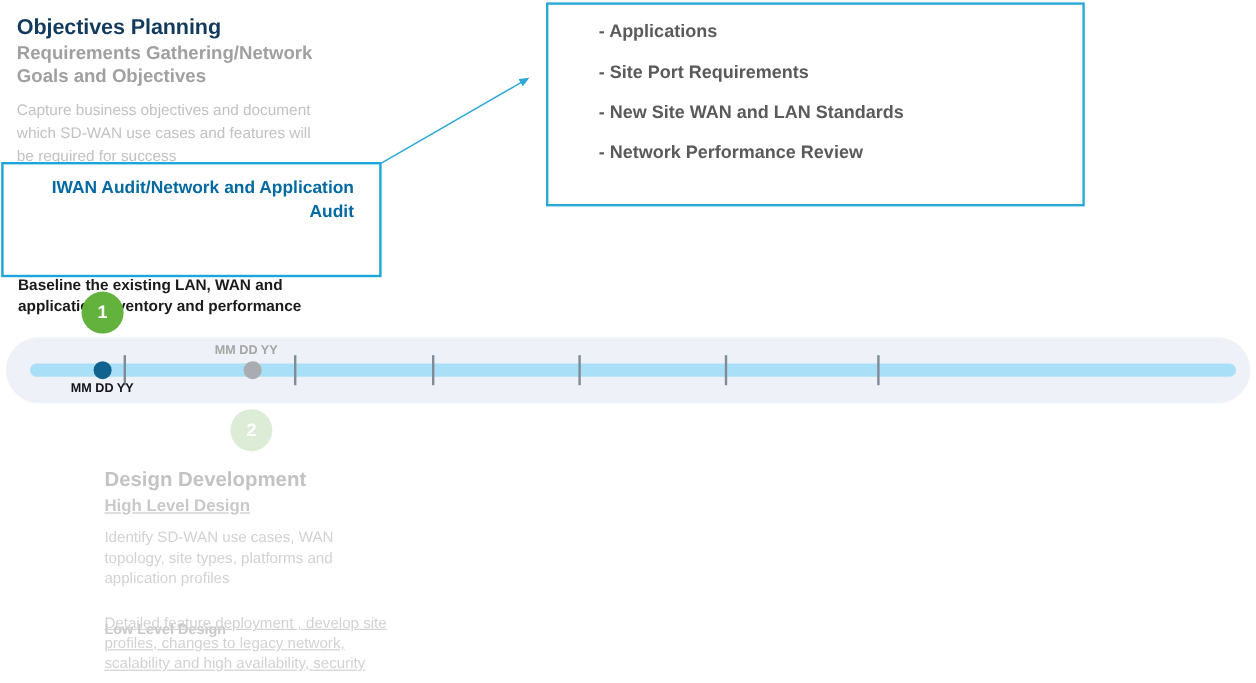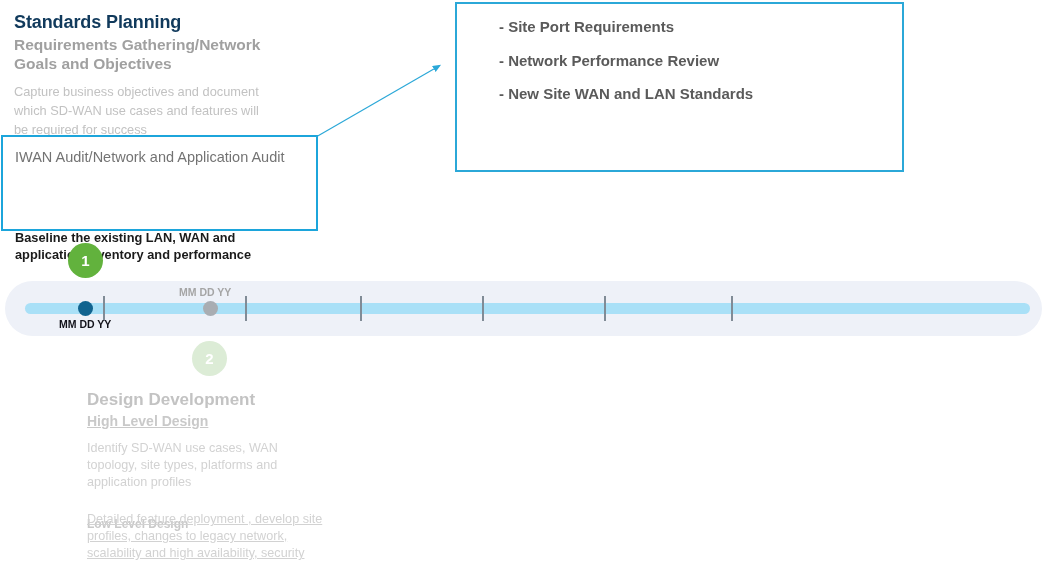--- a/index.html
+++ b/index.html
@@ -59,23 +59,24 @@
     border: 2.5px solid #1ca5db;
     background: #ffffff;
     box-sizing: border-box;
   }
   .iwan-heading {
     position: absolute;
     left: 12px;
     top: 10px;
     width: 280px;
     font-size: 14.5px;
-    font-weight: normal;
-    color: #737373;
+    font-weight: bold;
+    color: #0369a1;
     line-height: 20px;
+    text-align: right;
   }
   .iwan-body {
     position: absolute;
     left: 12px;
     top: 56px;
     width: 290px;
     font-size: 12.8px;
     font-weight: bold;
     color: #1a1a1a;
     line-height: 17px;
@@ -253,43 +254,44 @@
     color: #d2d2d2;
     line-height: 17px;
     text-decoration: underline;
   }
 </style>
 </head>
 <body>
 
 <div id="canvas">
 
-  <div class="phase-title">Standards Planning</div>
+  <div class="phase-title">Objectives Planning</div>
   <div class="phase-subtitle">Requirements Gathering/Network Goals and Objectives</div>
   <div class="phase-body">Capture business objectives and document which SD-WAN use cases and features will be required for success</div>
 
   <div class="iwan-card">
     <div class="iwan-heading">IWAN Audit/Network and Application Audit</div>
     <div class="iwan-body">Baseline the existing LAN, WAN and application inventory and performance</div>
   </div>
 
   <svg class="connector" viewBox="0 0 145 90">
     <defs>
       <marker id="arrowhead" markerWidth="7" markerHeight="7" refX="5" refY="3" orient="auto">
         <polygon points="0 0, 7 3, 0 6" fill="#2ba8d8"></polygon>
       </marker>
     </defs>
     <line x1="6" y1="82" x2="129" y2="11" stroke="#2ba8d8" stroke-width="1.2" marker-end="url(#arrowhead)"></line>
   </svg>
 
   <div class="callout">
     <ul class="callout-list">
+      <li>- Applications</li>
       <li>- Site Port Requirements</li>
+      <li>- New Site WAN and LAN Standards</li>
       <li>- Network Performance Review</li>
-      <li>- New Site WAN and LAN Standards</li>
     </ul>
   </div>
 
   <div class="timeline-track"></div>
   <div class="timeline-line"></div>
 
   <div class="tick" style="left:103px"></div>
   <div class="tick" style="left:245px"></div>
   <div class="tick" style="left:360px"></div>
   <div class="tick" style="left:482px"></div>

